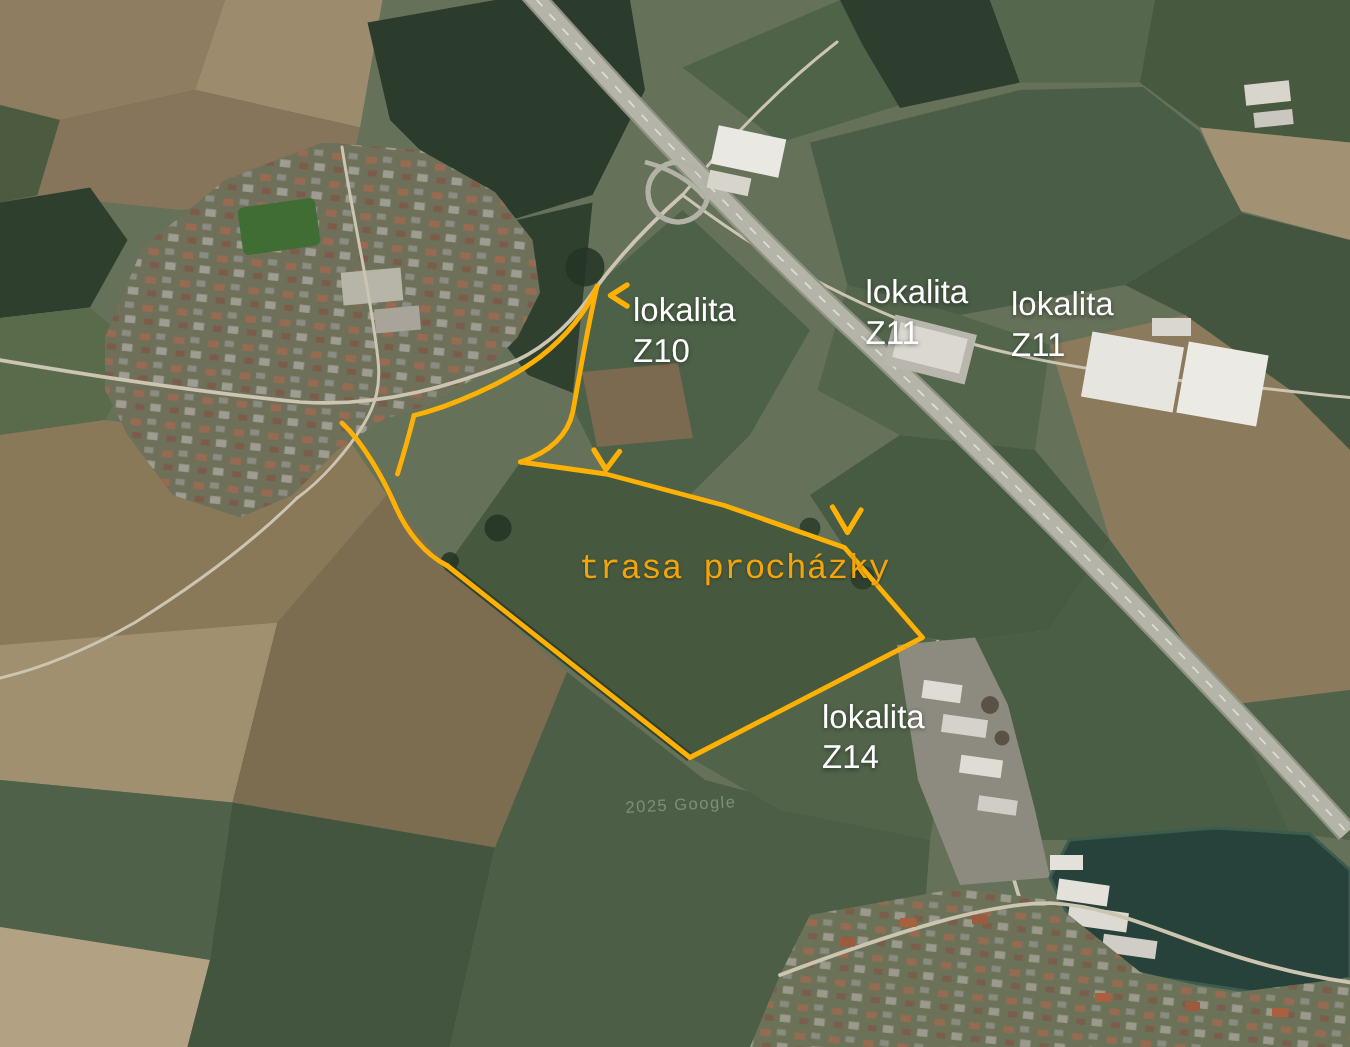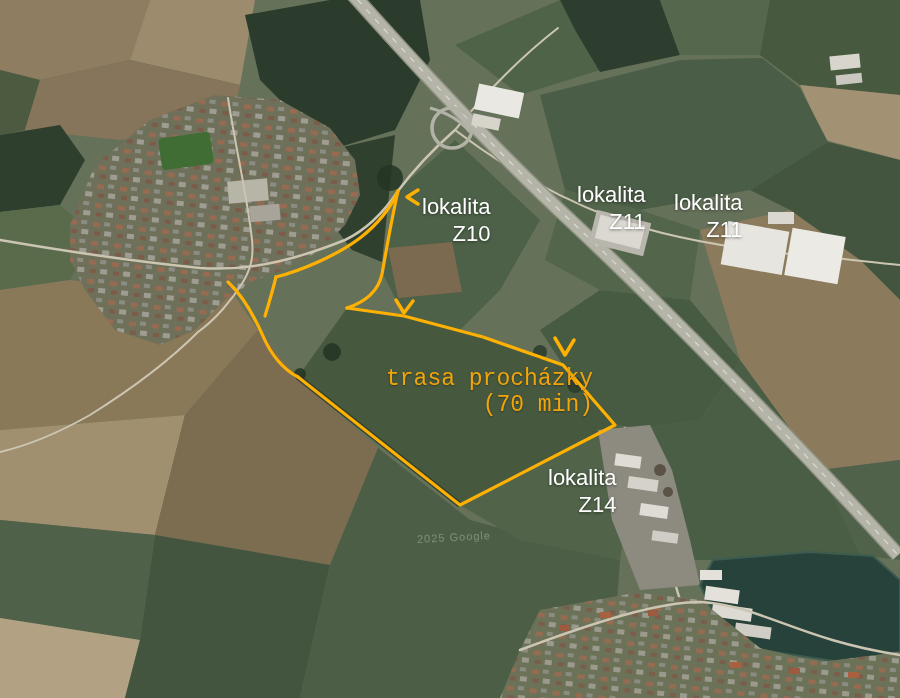--- a/index.html
+++ b/index.html
@@ -1,20 +1,20 @@
 <!DOCTYPE html>
 <html><head>
 <meta charset="utf-8">
 <style>
   html,body{margin:0;padding:0;background:#222;}
   .stage{position:relative;width:900px;height:698px;overflow:hidden;
          font-family:"Liberation Sans",sans-serif;background:#6f7a5c;}
   .stage svg{position:absolute;left:0;top:0;display:block;}
   .lbl{position:absolute;color:#ffffff;font-size:22px;line-height:27px;
-       text-shadow:0 1px 3px rgba(0,0,0,.45);white-space:nowrap;text-align:right;}
+       text-shadow:0 1px 3px rgba(0,0,0,.45);white-space:nowrap;}
   .lbl span{display:block;}
   .lbl-route{color:#f2a50a;font-size:23px;line-height:26px;
        text-shadow:0 1px 2px rgba(0,0,0,.35);}
   #lbl-z10{left:422px;top:193px;}
   #lbl-z11w{left:577px;top:181px;}
   #lbl-z11e{left:674px;top:189px;}
   #lbl-z14{left:548px;top:464px;}
   #lbl-route{left:386px;top:366px;font-family:Liberation Mono, monospace;}
   .watermark{position:absolute;left:417px;top:531px;color:#ffffff;opacity:.28;
        font-size:11px;letter-spacing:1px;transform:rotate(-3deg);}
@@ -184,17 +184,16 @@
   <div class="lbl" id="lbl-z11e">
     <span>lokalita</span>
     <span>Z11</span>
   </div>
   <div class="lbl" id="lbl-z14">
     <span>lokalita</span>
     <span>Z14</span>
   </div>
   <div class="lbl lbl-route" id="lbl-route">
     <span>trasa procházky</span>
-    <span>(70 min)</span>
   </div>
 
   <div class="watermark">2025 Google</div>
 </div>
 
 </body></html>

